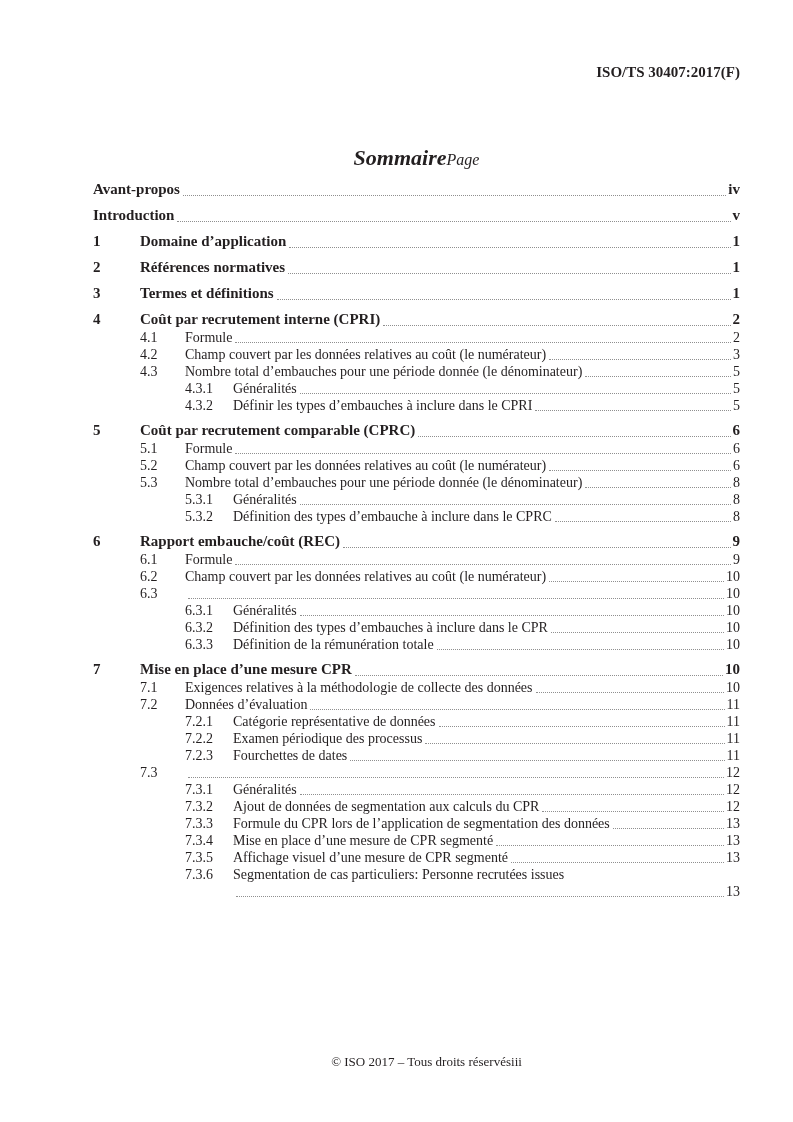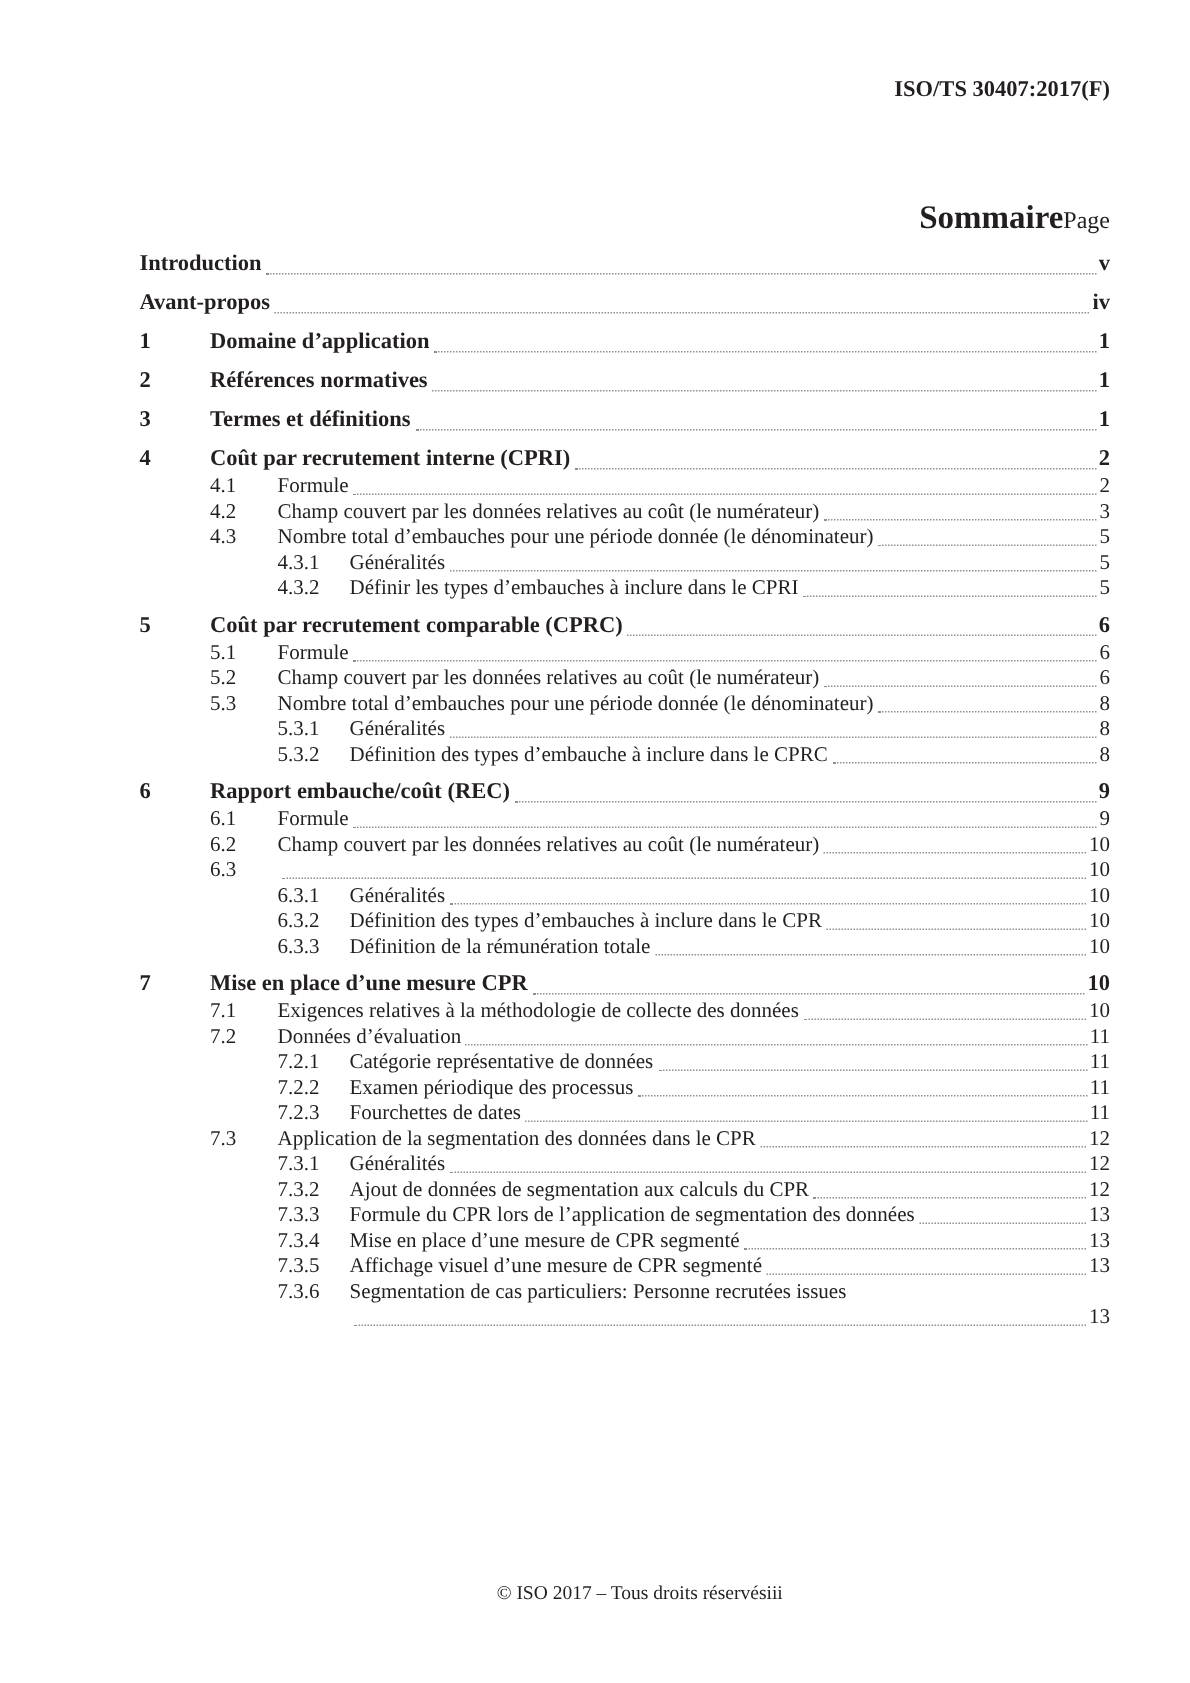--- a/index.html
+++ b/index.html
@@ -14,35 +14,36 @@
     margin: 0 auto;
     background: #ffffff;
     font-family: "Liberation Serif", "DejaVu Serif", serif;
     color: #231f20;
     overflow: hidden;
   }
   .content {
     position: absolute;
     left: 93px;
     right: 53px;
-    top: 0;
+    top: 12px;
   }
   .doc-ref {
     padding-top: 52px;
     text-align: right;
     font-weight: bold;
     font-size: 15px;
     line-height: 17px;
   }
   .title-block {
     margin-top: 42px;
     margin-bottom: 9px;
     display: flex;
-    justify-content: flex-end;
+    justify-content: center;
     align-items: baseline;
+    font-style: italic;
   }
   .title-block .main-title {
     font-weight: bold;
     font-size: 22px;
     line-height: 26px;
   }
   .title-block .page-label {
     font-size: 16px;
     margin-top: 28px;
   }
@@ -101,28 +102,28 @@
 
     <div class="doc-ref">ISO/TS 30407:2017(F)</div>
 
     <div class="title-block">
       <span class="main-title">Sommaire</span>
       <span class="page-label">Page</span>
     </div>
 
     <div class="toc">
         <div class="row lvl0 b">
+          <span class="title">Avant-propos</span>
+          <span class="leader"></span>
+          <span class="page-num">iv</span>
+        </div>
+        <div class="row lvl0 b">
           <span class="title">Introduction</span>
           <span class="leader"></span>
           <span class="page-num">v</span>
-        </div>
-        <div class="row lvl0 b">
-          <span class="title">Avant-propos</span>
-          <span class="leader"></span>
-          <span class="page-num">iv</span>
         </div>
         <div class="row lvl1 b">
           <span class="num">1</span>
           <span class="title">Domaine d’application</span>
           <span class="leader"></span>
           <span class="page-num">1</span>
         </div>
         <div class="row lvl1 b">
           <span class="num">2</span>
           <span class="title">Références normatives</span>
@@ -279,21 +280,20 @@
           <span class="page-num">11</span>
         </div>
         <div class="row lvl3">
           <span class="num">7.2.3</span>
           <span class="title">Fourchettes de dates</span>
           <span class="leader"></span>
           <span class="page-num">11</span>
         </div>
         <div class="row lvl2">
           <span class="num">7.3</span>
-          <span class="title">Application de la segmentation des données dans le CPR</span>
           <span class="leader"></span>
           <span class="page-num">12</span>
         </div>
         <div class="row lvl3">
           <span class="num">7.3.1</span>
           <span class="title">Généralités</span>
           <span class="leader"></span>
           <span class="page-num">12</span>
         </div>
         <div class="row lvl3">

